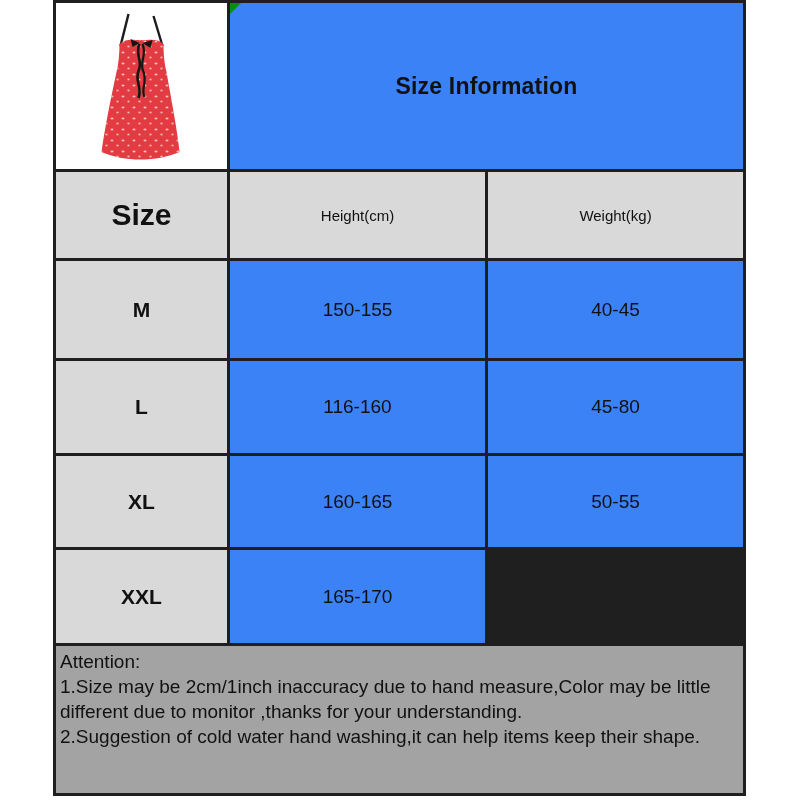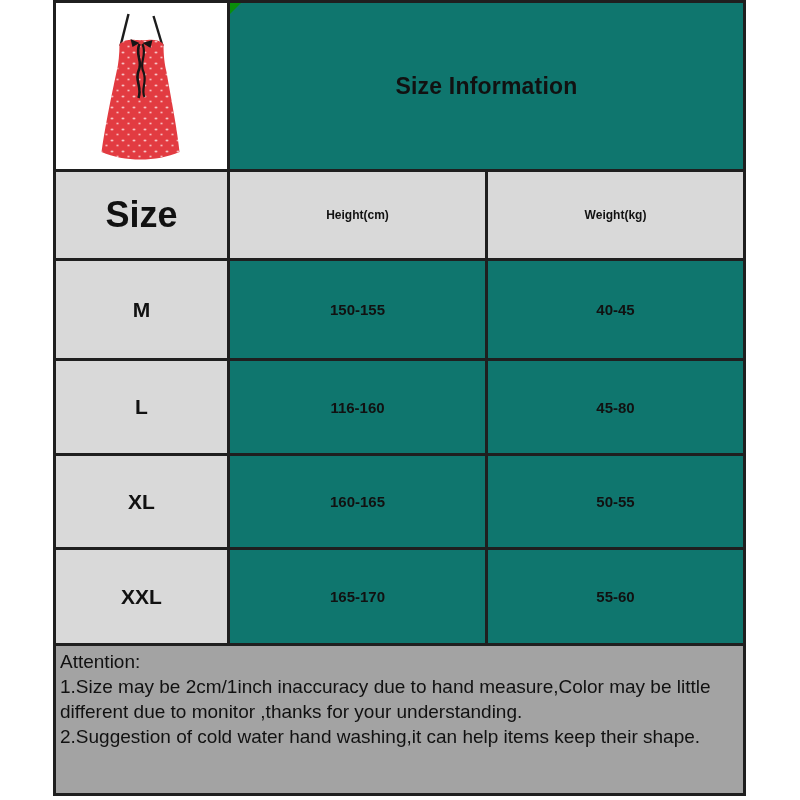--- a/index.html
+++ b/index.html
@@ -24,21 +24,21 @@
     height: 796px;
     box-sizing: border-box;
     background: #1f1f1f; 
     display: grid;
     grid-template-columns: 171px 255px 1fr;
     grid-template-rows: 166px 86px 97px 92px 91px 93px 1fr;
     gap: 3px;
     padding: 3px;
   }
   .cell {
-    background: #0f766e;
+    background: #3b82f6;
     display: flex;
     align-items: center;
     justify-content: center;
     overflow: hidden;
   }
   .cell.gray  { background: #d9d9d9; }
   .cell.white { background: #ffffff; }
 
   .image-cell { grid-column: 1 / 2; }
   .title-cell {
@@ -52,24 +52,24 @@
     width: 0;
     height: 0;
     border-top: 11px solid #0a8f0a;
     border-right: 11px solid transparent;
   }
   .title-text {
     font-size: 23px;
     font-weight: bold;
     letter-spacing: 0.2px;
   }
-  .size-head { font-size: 36px; font-weight: bold; }
-  .col-head  { font-size: 12px; font-weight: bold; }
+  .size-head { font-size: 30px; font-weight: bold; }
+  .col-head  { font-size: 15px; font-weight: normal; }
   .size-label { font-size: 21px; font-weight: bold; }
-  .value-text { font-size: 15px; font-weight: bold; }
+  .value-text { font-size: 19px; font-weight: normal; }
 
   .attention-cell {
     grid-column: 1 / 4;
     background: #a3a3a3;
     display: block;
     padding: 3px 4px;
     box-sizing: border-box;
   }
   .attention-cell div {
     font-size: 19px;
@@ -154,23 +154,20 @@
     <div class="cell">
       <span class="value-text">50-55</span>
     </div>
 
     <div class="cell gray">
       <span class="size-label">XXL</span>
     </div>
     <div class="cell">
       <span class="value-text">165-170</span>
     </div>
-    <div class="cell">
-      <span class="value-text">55-60</span>
-    </div>
 
     <div class="cell attention-cell">
       <div>Attention:</div>
       <div>1.Size may be 2cm/1inch inaccuracy due to hand measure,Color may be little</div>
       <div>different due to monitor ,thanks for your understanding.</div>
       <div>2.Suggestion of cold water hand washing,it can help items keep their shape.</div>
     </div>
 
   </div>
 </div>

